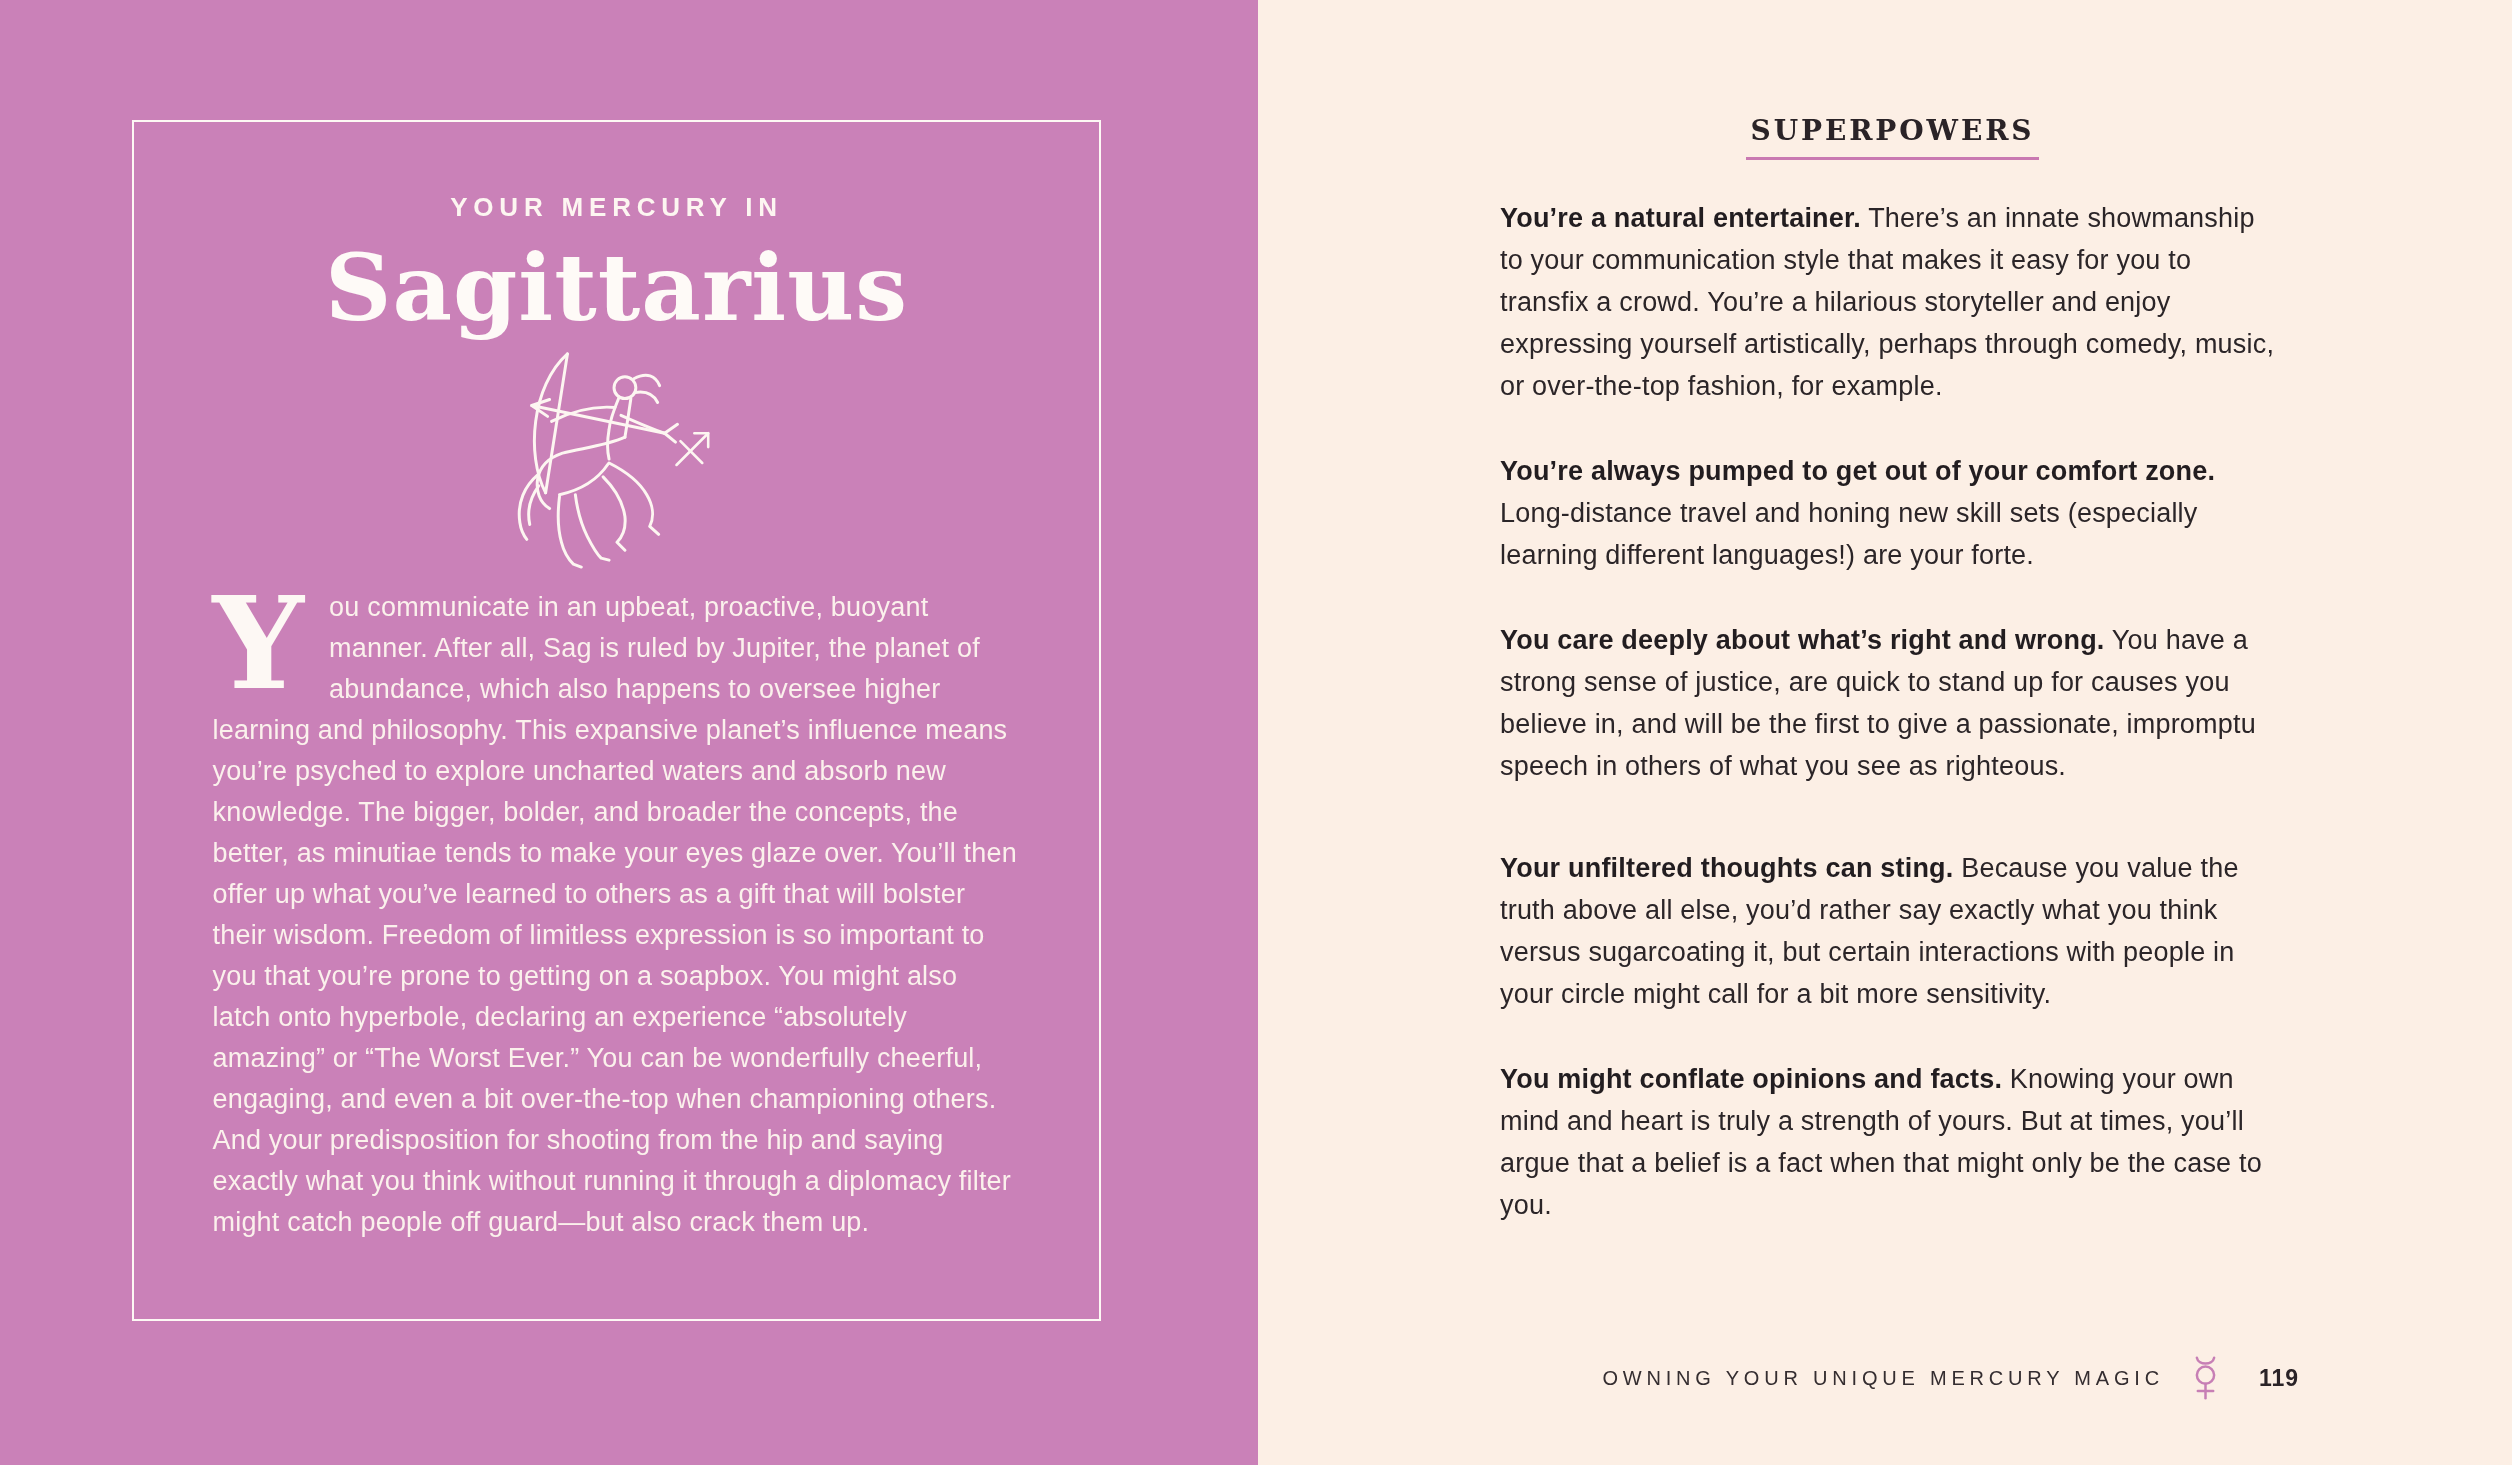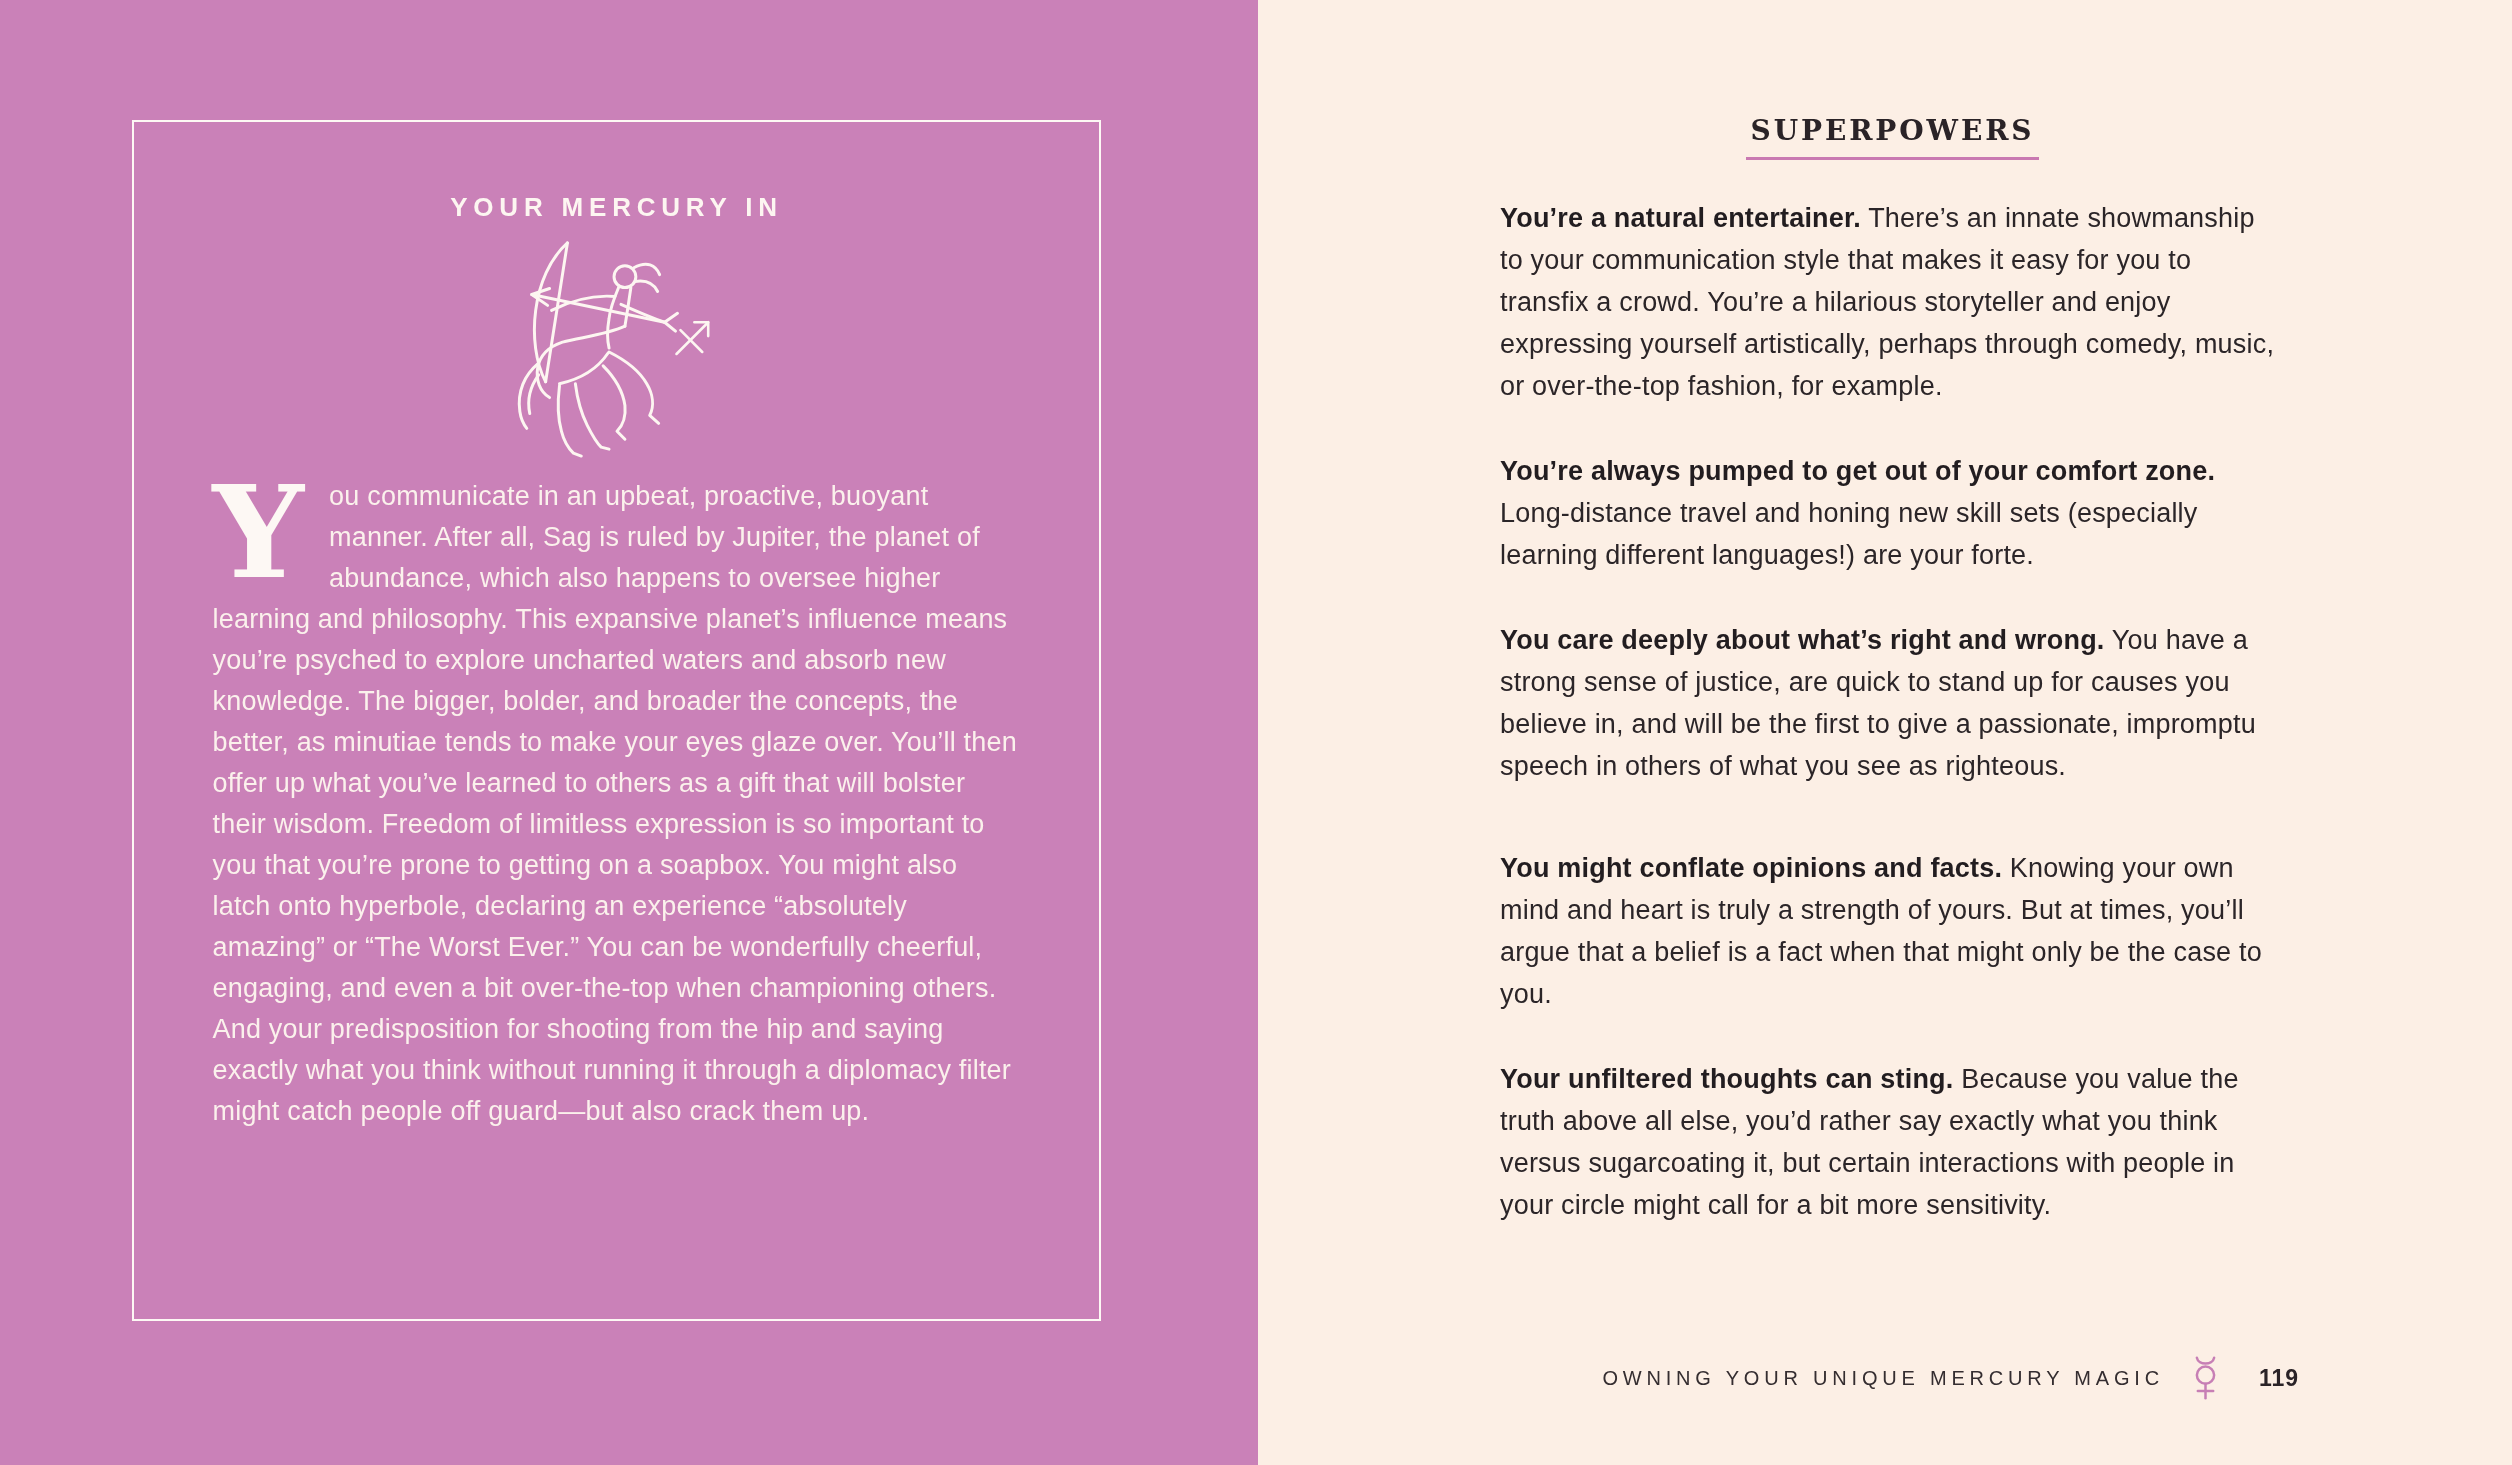--- a/index.html
+++ b/index.html
@@ -61,20 +61,21 @@
   .page-number{font-size:23px;font-weight:bold;letter-spacing:1px;}
 </style>
 </head>
 <body>
 
 <div class="spread">
 
   <section class="page page-left">
     <div class="frame">
       <div class="eyebrow">YOUR MERCURY IN</div>
+      <h1 class="title">Sagittarius</h1>
 
       <div class="illustration">
         <svg width="222" height="230" viewBox="0 0 220 232" fill="none" stroke="#fdf6f1" stroke-width="3" stroke-linecap="round" stroke-linejoin="round">
 
           <path d="M 60 8 C 24 40 18 110 38 148"></path>
           <path d="M 60 8 L 38 148"></path>
 
           <path d="M 24 60 L 158 88"></path>
           <path d="M 24 60 L 42 54 M 24 60 L 40 71"></path>
           <path d="M 158 88 L 171 79 M 158 88 L 169 97"></path>
@@ -122,23 +123,23 @@
 
         <p class="para"><b>You’re a natural entertainer.</b> <span>There’s an innate showmanship to your communication style that makes it easy for you to transfix a crowd. You’re a hilarious storyteller and enjoy expressing yourself artistically, perhaps through comedy, music, or over-the-top fashion, for example.</span></p>
 
         <p class="para"><b>You’re always pumped to get out of your comfort zone.</b> <span>Long-distance travel and honing new skill sets (especially learning different languages!) are your forte.</span></p>
 
         <p class="para"><b>You care deeply about what’s right and wrong.</b> <span>You have a strong sense of justice, are quick to stand up for causes you believe in, and will be the first to give a passionate, impromptu speech in others of what you see as righteous.</span></p>
       </div>
 
       <div class="section">
 
+        <p class="para"><b>Your unfiltered thoughts can sting.</b> <span>Because you value the truth above all else, you’d rather say exactly what you think versus sugarcoating it, but certain interactions with people in your circle might call for a bit more sensitivity.</span></p>
+
         <p class="para"><b>You might conflate opinions and facts.</b> <span>Knowing your own mind and heart is truly a strength of yours. But at times, you’ll argue that a belief is a fact when that might only be the case to you.</span></p>
-
-        <p class="para"><b>Your unfiltered thoughts can sting.</b> <span>Because you value the truth above all else, you’d rather say exactly what you think versus sugarcoating it, but certain interactions with people in your circle might call for a bit more sensitivity.</span></p>
       </div>
     </div>
 
     <div class="running-footer">
       <span class="running-head">OWNING YOUR UNIQUE MERCURY MAGIC</span>
       <span class="mercury-glyph">
         <svg width="33" height="48" viewBox="0 0 34 50" fill="none" stroke="#c77fb5" stroke-width="2.6" stroke-linecap="round">
           <path d="M 8 4 C 9.5 12 24.5 12 26 4"></path>
           <circle cx="17" cy="22" r="9"></circle>
           <path d="M 17 31 L 17 46"></path>

